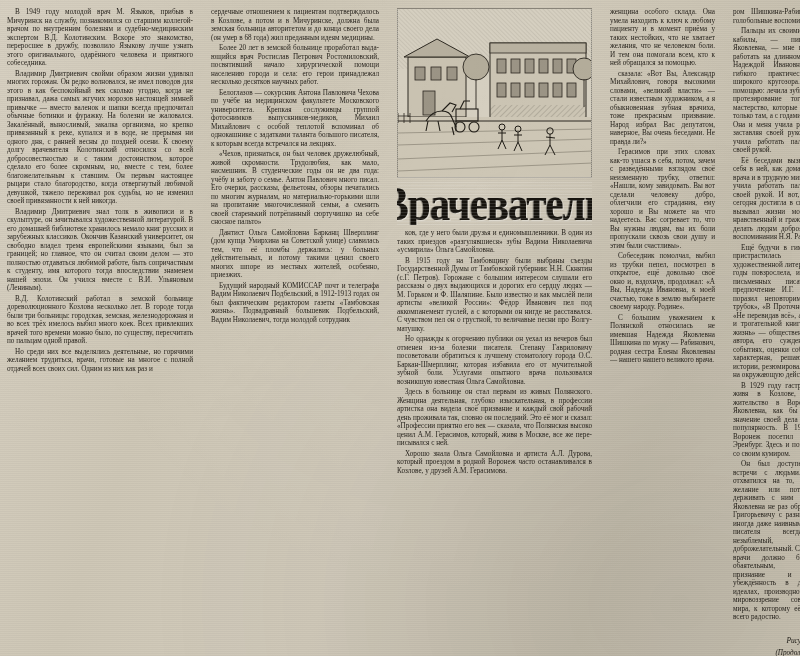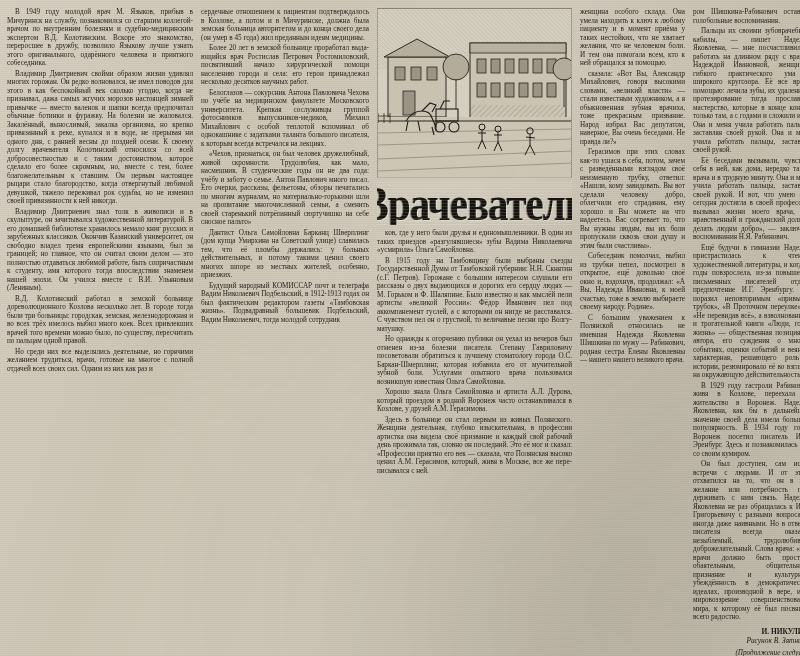--- a/index.html
+++ b/index.html
@@ -30,21 +30,21 @@
     background:
       radial-gradient(ellipse at 12% 8%, rgba(255,255,255,0.18), rgba(255,255,255,0) 45%),
       radial-gradient(ellipse at 85% 92%, rgba(0,0,0,0.10), rgba(0,0,0,0) 55%),
       radial-gradient(ellipse at 60% 40%, rgba(255,255,255,0.06), rgba(255,255,255,0) 60%);
     mix-blend-mode: multiply;
     opacity: .75;
   }
   .cols {
     position: relative;
     display: flex;
-    gap: 8px;
+    gap: 18px;
     height: 628px;
   }
   .col {
     flex: 1;
     position: relative;
   }
   .col-1 { width: 186px; flex: none; }
   .col-2 { width: 168px; flex: none; }
   .col-3 { width: 195px; flex: none; }
   .col-4 { width: 105px; flex: none; }
@@ -129,21 +129,21 @@
 
     <div class="col col-1">
       <p class="t">В 1949 году молодой врач М. Языков, прибыв в Мичуринск на службу, познакомился со старшим коллегой-врачом по внутренним болезням и судебно-медицинским экспертом В.Д. Колотинским. Вскоре это знакомство, переросшее в дружбу, позволило Языкову лучше узнать этого оригинального, одарённого человека и приятного собеседника.</p>
       <p class="t">Владимир Дмитриевич свойми образом жизни удивлял многих горожан. Он редко волновался, не имел поводов для этого в как беспокойный век сколько угодно, когда не признавал, дажа самых жгучих морозов настоящей зимней привычке — вместо валенок и шапки всегда предпочитал обычные ботинки и фуражку. На болезни не жаловался. Закалённый, выносливый, закалка организма, но крепко привязанный к реке, купался и в воде, не прерывая ни одного дня, с ранней весны до поздней осени. К своему долгу врачевателя Колотинский относился со всей добросовестностью и с таким достоинством, которое сделало его более скромным, но, вместе с тем, более благожелательным к ставшим. Он первым настоящее рыцари стало благородство, когда отвергнутый любимой девушкой, тяжело переживал рок судьбы, но не изменил своей привязанности к ней никогда.</p>
       <p class="t">Владимир Дмитриевич знал толк в живописи и в скульптуре, он зачитывался художественной литературой. В его домашней библиотеке хранилось немало книг русских и зарубежных классиков. Окончив Казанский университет, он свободно владел тремя европейскими языками, был за границей; но главное, что он считал своим делом — это полностью отдаваться любимой работе, быть сопричастным к студенту, имя которого тогда впоследствии знаменем нашей эпохи. Он учился вместе с В.И. Ульяновым (Лениным).</p>
       <p class="t">В.Д. Колотинский работал в земской больнице дореволюционного Козлова несколько лет. В городе тогда были три больницы: городская, земская, железнодорожная и во всех трёх имелось выбил много коек. Всех привлекших врачей того времени можно было, по существу, пересчитать по пальцам одной правой.</p>
       <p class="t">Но среди них все выделялись деятельные, но горячими желанием трудиться, врачи, готовые на многое с полной отдачей всех своих сил. Одним из них как раз и</p>
     </div>
 
     <div class="col col-2">
-      <p class="t noind">сердечные отношением к пациентам подтверждалось в Козлове, а потом и в Мичуринске, должна была земская больница автори­тетом и до конца своего дела (он умер в 45 года) жил преданным идеям мед­ицины.</p>
+      <p class="t noind">сердечные отношением к пациентам подтверждалось в Козлове, а потом и в Мичуринске, должна была земская больница автори­тетом и до конца своего дела (он умер в 68 года) жил преданным идеям мед­ицины.</p>
       <p class="t">Более 20 лет в земской больнице проработал выда­ющийся врач Ростислав Петрович Ростомилов­ский, посвятивший начало хирурги­ческой помощи населению города и села: его герои при­надлежал несколько де­сятков научных работ.</p>
       <p class="t">Белоглазов — сокурс­ник Антона Павловича Че­хова по учёбе на медицинском факультете Московского университета. Крепкая сослуживцы группой фотоснимков выпускников-меди­ков, Михаил Михайлович с особой теплотой вспоминал об однокашнике с задатками таланта большого писателя, к которым всегда встречался на лекциях.</p>
       <p class="t">«Чехов, признаться, он был человек дру­желюбный, живой скромности. Трудолюбия, как мало, насмешник. В студенческие годы он не два года: учёбу и заботу о семье. Антон Павлович много писал. Его очерки, рассказы, фельетоны, обзоры печатались по многим журналам, но материально-горькими шли на пропитание многочисленной семьи, а сменить своей старенький потрёпанный сюртучишко на себе сносное пальто»</p>
       <p class="t">Дантист Ольга Самойловна Барканц Шверплинг (дом купца Умирхина на Советской улице) славилась тем, что её пломбы держались: у больных действительных, и потому такими ценил своего многих шпоре из местных жителей, особенно, приезжих.</p>
       <p class="t">Будущий народный КОМИССАР почт и телеграфа Вадим Николаевич Подбельский, в 1912-1913 годах он был фактическим редактором газеты «Тамбовская жизнь». Подвадравный большевик Под­бельский, Вадим Николаевич, тогда молодой сотрудник</p>
     </div>
 
     <div class="col col-3">
 
       <div class="illo">
@@ -231,22 +231,22 @@
         </svg>
       </div>
 
       <div class="masthead">
         <span class="word">Врачеватели</span>
       </div>
 
       <p class="t">ков, где у него были друзья и единомыш­ленники. В один из таких приездов «разгулявшиеся» зубы Вадима Никола­евича «усмирила» Ольга Самойловна.</p>
       <p class="t">В 1915 году на Тамбовщину были выбраны съезды Государственной Думы от Тамбовской губернии: Н.Н. Скнятин (с.Г. Петров). Горожане с большим интересом слушали его рассказы о двух выдающихся и дорогих его сердцу людях — М. Горьком и Ф. Шаляпине. Было известно и как мы­слёй пели артисты «великой России»: Фёдор Иванович пел под аккомпане­мент гуслей, а с которыми он нигде не расставался. С чувством пел он о гру­стной, то величавые песни про Волгу­матушку.</p>
       <p class="t">Но однажды к огорчению публики он уехал из вечеров был отменен из-за бо­лезни писателя. Степану Гавриловичу посоветовали обратиться к лучшему стоматологу города О.С. Баркан-Шмер­плинг, которая избавила его от мучи­тельной зубной боли. Услугами опытного врача пользовался возникшую известная Ольга Самойловна.</p>
+      <p class="t">Здесь в больнице он стал первым из живых Полянского. Женщина деятельная, глубоко изыскательная, в профессии артистка она видела своё призвание и каждый свой рабочий день проживала так, словно он последний. Это её мог и сказал: «Профессии приятно его век — сказала, что Полянская высоко ценил А.М. Гераси­мов, который, живя в Москве, все же пере­писывался с ней.</p>
       <p class="t">Хорошо знала Ольга Самойловна и артиста А.Л. Дурова, который проездом в родной Воронеж часто останавливался в Козлове, у друзей А.М. Герасимова.</p>
-      <p class="t">Здесь в больнице он стал первым из живых Полянского. Женщина деятельная, глубоко изыскательная, в профессии артистка она видела своё призвание и каждый свой рабочий день проживала так, словно он последний. Это её мог и сказал: «Профессии приятно его век — сказала, что Полянская высоко ценил А.М. Гераси­мов, который, живя в Москве, все же пере­писывался с ней.</p>
     </div>
 
     <div class="col col-4">
       <p class="t noind">женщина особого склада. Она умела находить к ключ к любому пациенту и в момент приёма у таких нестойких, что не хватает желания, что не человеком боли. И тем она помогала всем, кто к ней об­ращался за помощью.</p>
       <p class="t">сказала: «Вот Вы, Александр Михайлович, говоря высокими словами, «великий власти» — стали известным худож­ником, а я обыкновенная зубная врачиха, тоже прекрасным призвание. Народ избрал Вас депутатом, наверное, Вы очень беседами. Не правда ли?»</p>
       <p class="t">Герасимов при этих словах как-то уша­ся в себя, потом, зачем с разведён­ными взглядом своё неизменную трубку, ответил: «Нашли, кому завидовать. Вы вот сделали человеку добро, облегчили его страдания, ему хорошо и Вы можете на что надеетесь. Вас согревает то, что Вы нужны людям, вы их боли пропускали сквозь свои душу и этим были счастливы».</p>
       <p class="t">Собеседник помолчал, выбил из трубки пепел, посмотрел в открытое, ещё довольно своё окно и, вздохнув, продолжал: «А Вы, Надежда Ивановна, к моей счастью, тоже в землю выб­ираете своему народу. Родине».</p>
       <p class="t">С большим уважением к Полянской относилась не имевшая Надежда Яков­левна Шишкина по мужу — Рабинович, родная сестра Елены Яковлевны — на­шего нашего великого врача.</p>
     </div>
 

